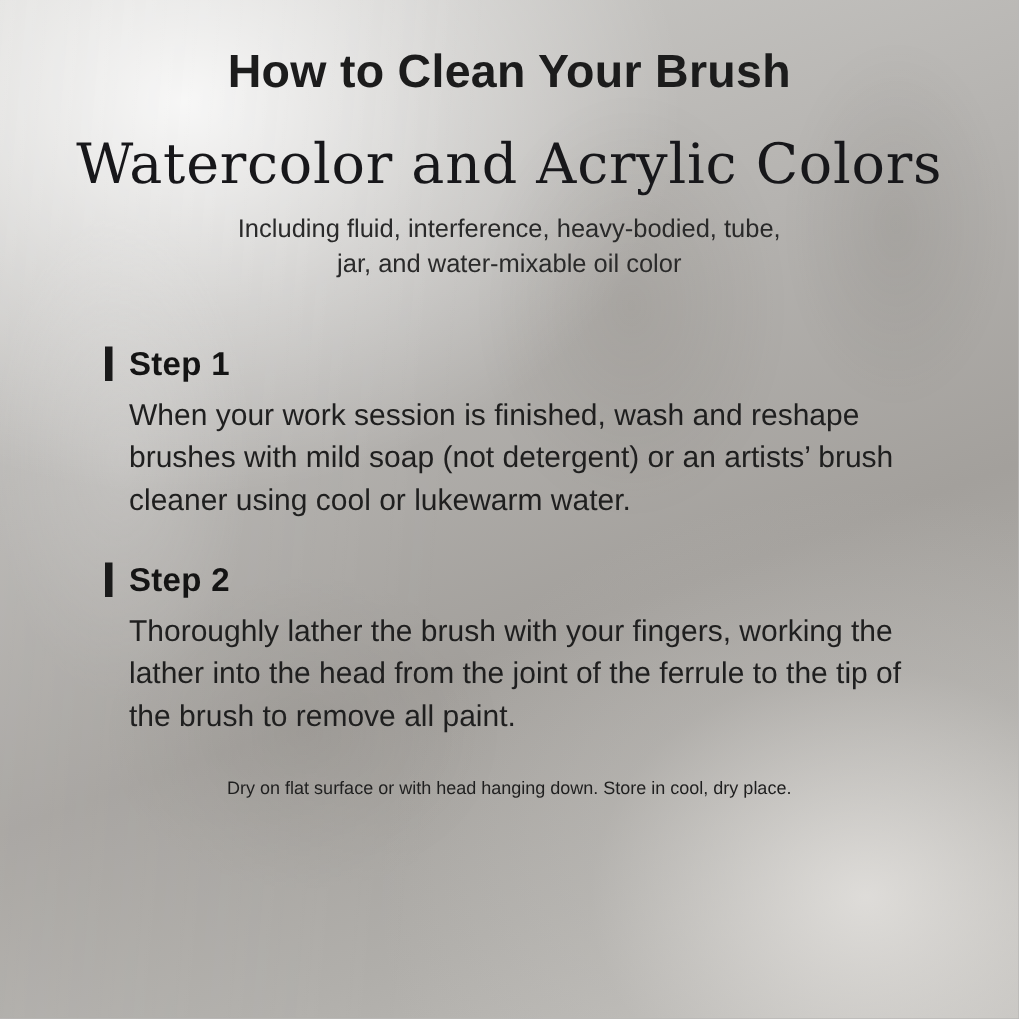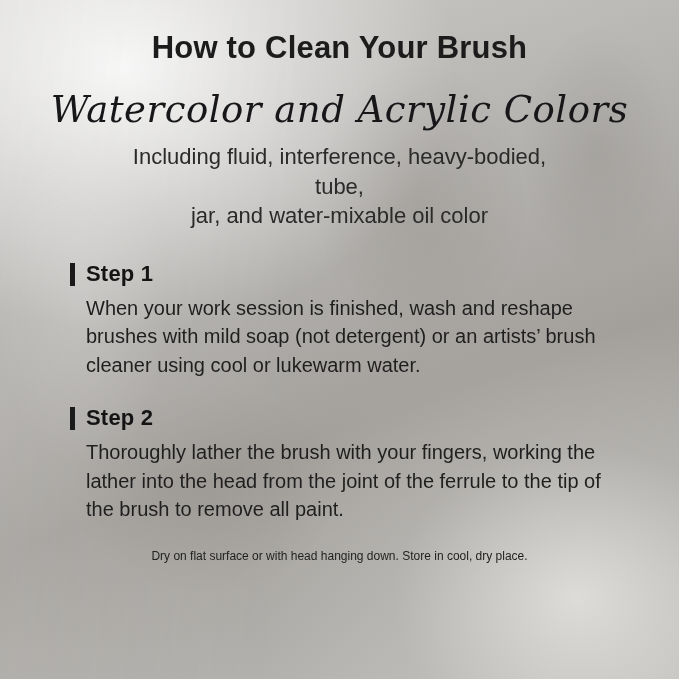--- a/index.html
+++ b/index.html
@@ -52,39 +52,38 @@
     font-weight: bold;
     color: #1c1c1c;
     letter-spacing: 0.2px;
     padding-top: 31px;
     line-height: 1.1;
   }
 
   .script {
     text-align: center;
     font-family: "DejaVu Serif", "Liberation Serif", serif;
-    font-style: italic;
     font-size: 37px;
     color: #17171a;
     margin-top: 26px;
     line-height: 1.05;
     letter-spacing: 0.5px;
   }
 
   .subtitle {
     text-align: center;
-    font-size: 22px;
+    font-size: 17px;
     color: #2a2a2a;
     line-height: 1.35;
     margin-top: 12px;
     padding: 0 70px;
   }
 
   .steps {
-    margin-top: 30px;
+    margin-top: 42px;
     padding-left: 26px;
     padding-right: 18px;
   }
 
   .step {
     margin-bottom: 26px;
   }
 
   .step-head {
     display: flex;

